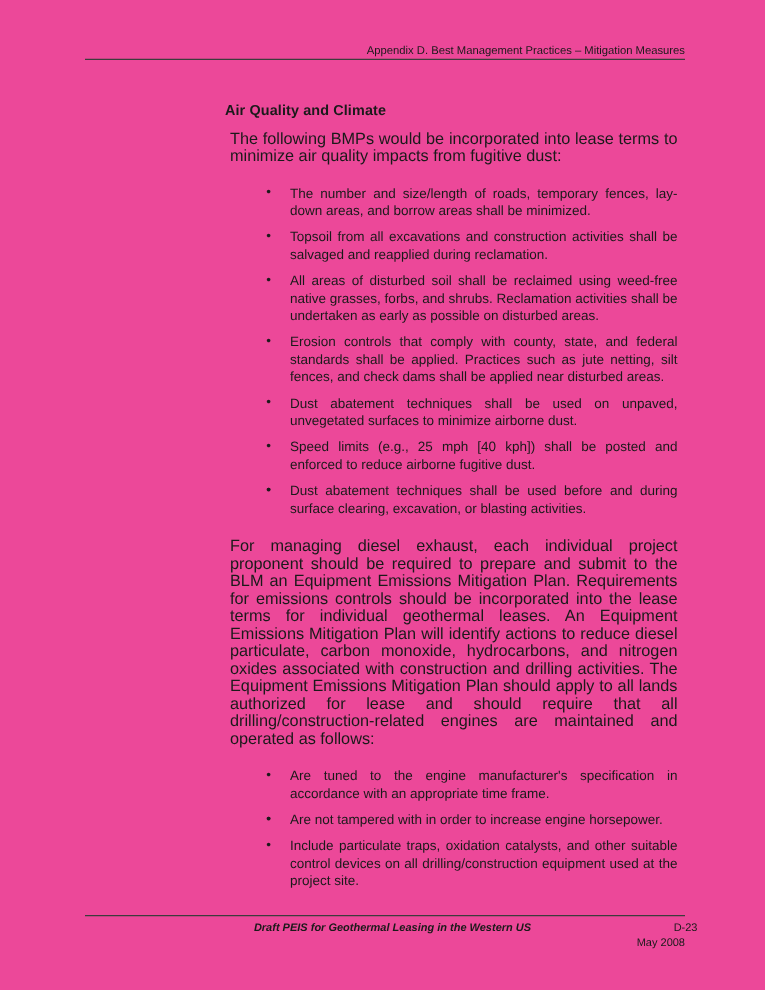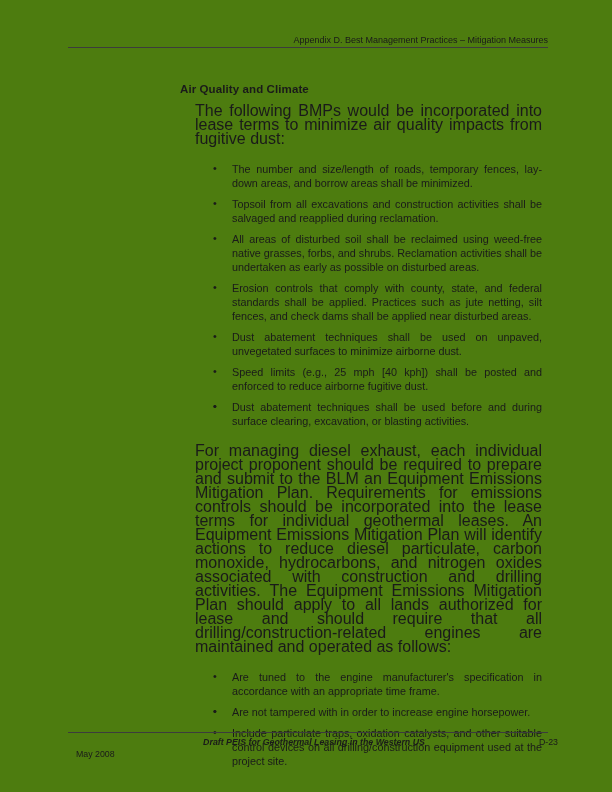--- a/index.html
+++ b/index.html
@@ -5,21 +5,21 @@
   html, body {
     margin: 0;
     padding: 0;
     background: #e9e9e9;
   }
   .page {
     position: relative;
     width: 612px;
     height: 792px;
     margin: 0 auto;
-    background: #4d7c0f;
+    background: #ec4899;
     font-family: "Liberation Sans", sans-serif;
     color: #1a1a1a;
     overflow: hidden;
   }
   
   .running-header {
     position: absolute;
     top: 35px;
     left: 68px;
     right: 64px;
@@ -45,24 +45,24 @@
     right: 70px;
   }
   .content h1 {
     font-size: 11.5px;
     line-height: 14px;
     font-weight: bold;
     margin: 16px 0 8px 0;
     letter-spacing: 0.1px;
   }
   .content p {
-    font-size: 16px;
+    font-size: 13px;
     line-height: 14px;
     text-align: justify;
-    margin: 0 0 16px 15px;
+    margin: 0 0 16px 4px;
   }
   .content ul {
     list-style: none;
     margin: 0 0 16px 0;
     padding: 0;
   }
   .content li {
     position: relative;
     padding-left: 52px;
     margin: 0 0 7px 0;
@@ -107,23 +107,23 @@
     white-space: nowrap;
   }
   .footer-page {
     position: absolute;
     right: 2px;
     top: 0;
   }
   .footer-date {
     position: absolute;
     top: 749px;
-    left: 76px;
-    right: 64px;
-    text-align: left;
+    left: 56px;
+    right: 64px;
+    text-align: right;
     font-size: 8.8px;
     line-height: 11px;
   }
 </style>
 </head>
 <body>
 
 <div class="page">
 
   <div class="running-header">Appendix D. Best Management Practices – Mitigation Measures</div>

